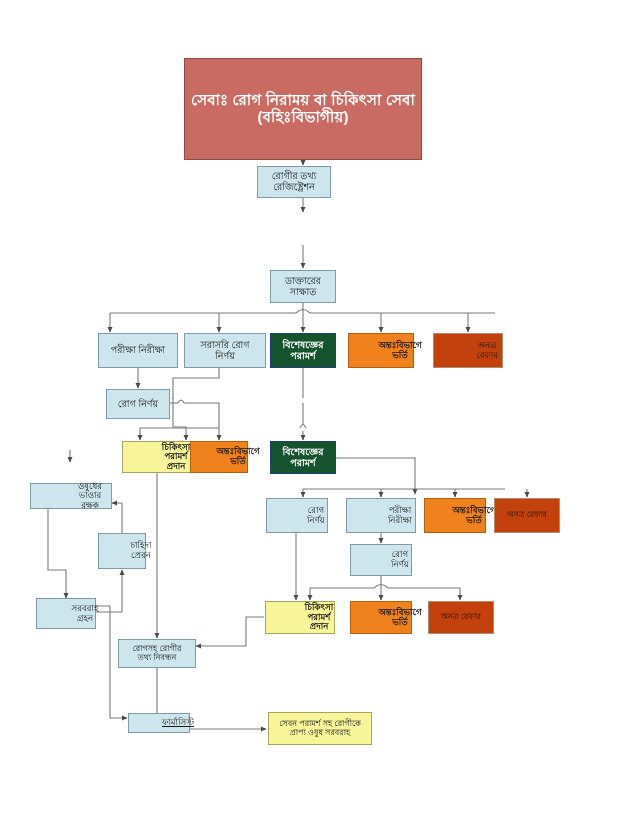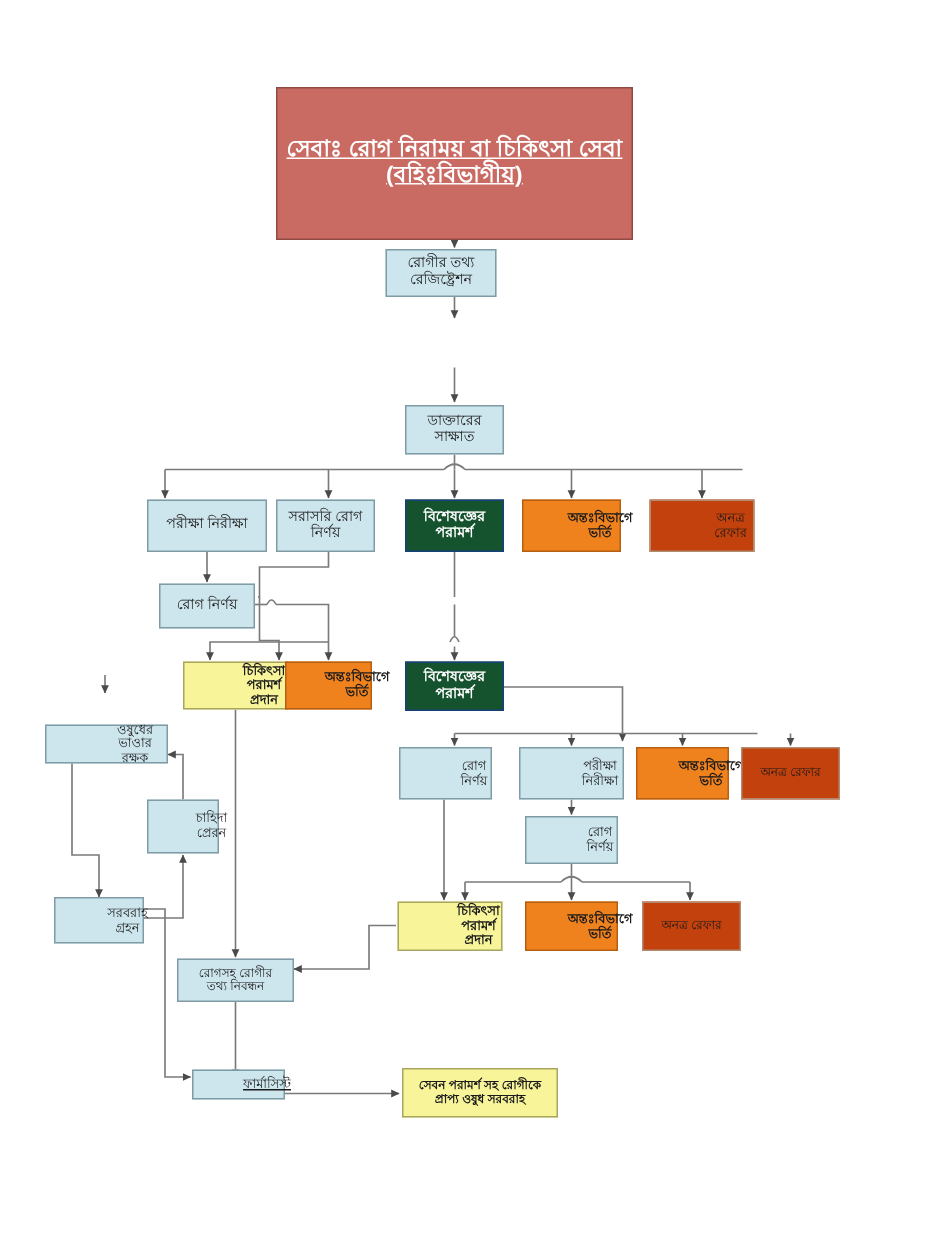--- a/index.html
+++ b/index.html
@@ -67,21 +67,21 @@
   .c-yellow {
     background: #f7f49a;
     border: 1px solid #a8a560;
     color: #1a1a1a;
     font-weight: bold;
   }
   .c-yellow2 {
     background: #f7f49a;
     border: 1px solid #a8a560;
     color: #1a1a1a;
-    font-weight: bold;
+    font-weight: normal;
   }
   .title-node {
     font-size: 15px;
     font-weight: bold;
     letter-spacing: .2px;
   }
   .fs10 { font-size: 9.5px; }
   .fs9  { font-size: 8.6px; padding-left: 40px; }
   .fs85 { font-size: 8px; }
 </style>
@@ -166,33 +166,33 @@
 
       <path d="M264,617 L246,617 L246,646 L196,646" marker-end="url(#ah)"></path>
 
       <path d="M157,668 L157,718" marker-end="url(#ah)"></path>
 
       <path d="M190,729 L266,729" marker-end="url(#ah)"></path>
 
     </g>
   </svg>
 
-  <div class="node c-title title-node" style="left:184px; top:58px; width:238px; height:102px;text-decoration:underline;">সেবাঃ রোগ নিরাময় বা  চিকিৎসা সেবা
+  <div class="node c-title title-node" style="left:184px; top:58px; width:238px; height:102px;">সেবাঃ রোগ নিরাময় বা  চিকিৎসা সেবা
 (বহিঃবিভাগীয়)</div>
 
   <div class="node c-lightblue fs10" style="left:257px; top:166px; width:74px; height:32px;">রোগীর তথ্য
 রেজিষ্ট্রেশন</div>
 
 
   <div class="node c-lightblue fs10" style="left:270px; top:270px; width:66px; height:33px;">ডাক্তারের
 সাক্ষাত</div>
 
   <div class="node c-lightblue fs10" style="left:98px; top:333px; width:80px; height:35px;">পরীক্ষা নিরীক্ষা</div>
 
-  <div class="node c-lightblue fs10" style="left:184px; top:333px; width:66px; height:35px;">সরাসরি রোগ
+  <div class="node c-lightblue fs10" style="left:184px; top:333px; width:82px; height:35px;">সরাসরি রোগ
 নির্ণয়</div>
 
   <div class="node c-blue fs10" style="left:270px; top:333px; width:66px; height:35px;">বিশেষজ্ঞের
 পরামর্শ</div>
 
   <div class="node c-orange fs9" style="left:348px; top:333px; width:66px; height:35px;">অন্তঃবিভাগে
 ভর্তি</div>
 
   <div class="node c-peach fs9" style="left:433px; top:333px; width:70px; height:35px;">অনত্র রেফার</div>
 

